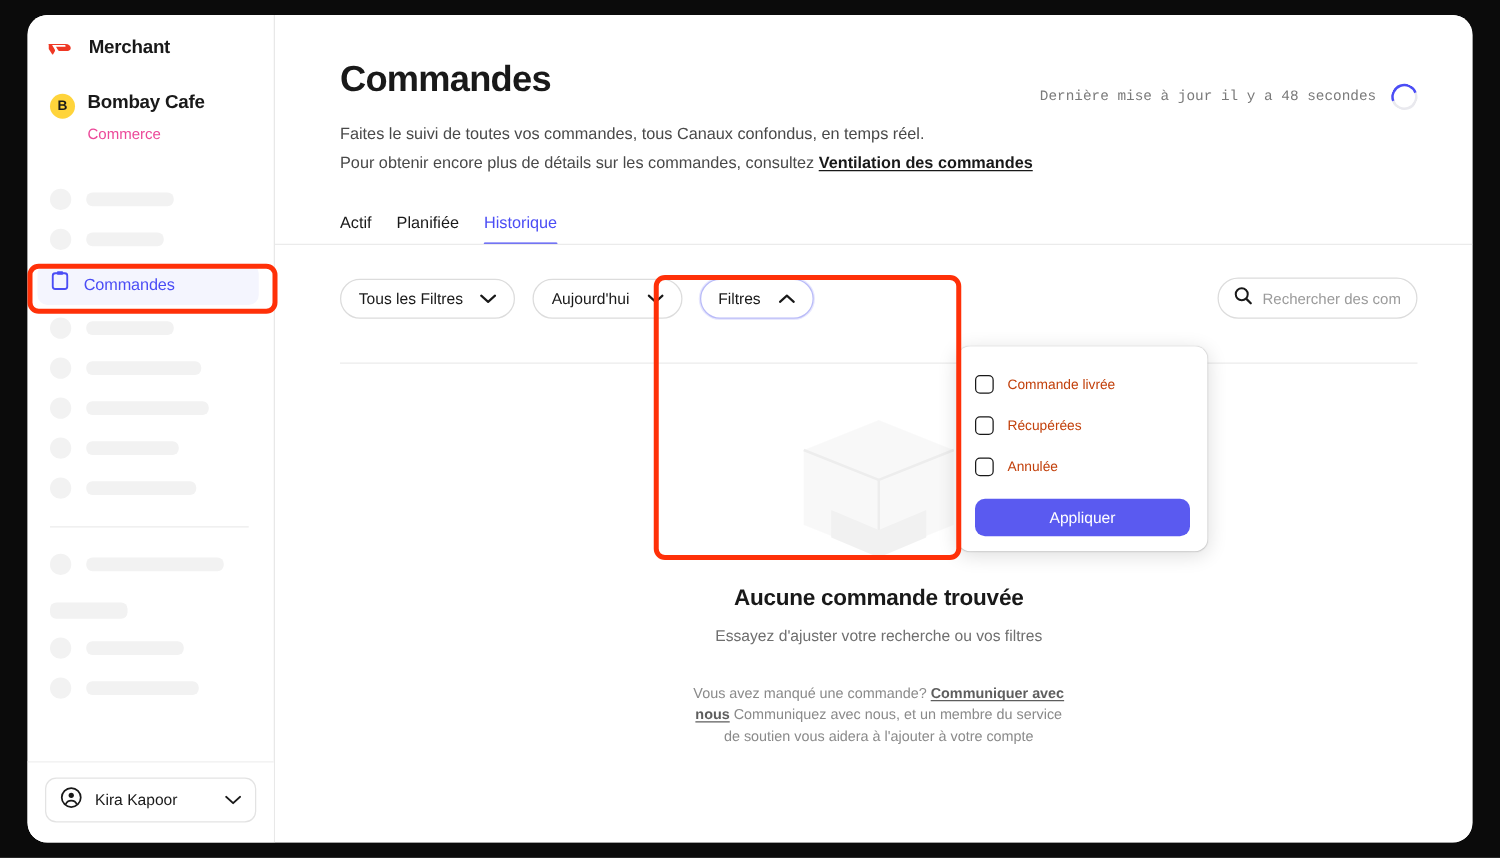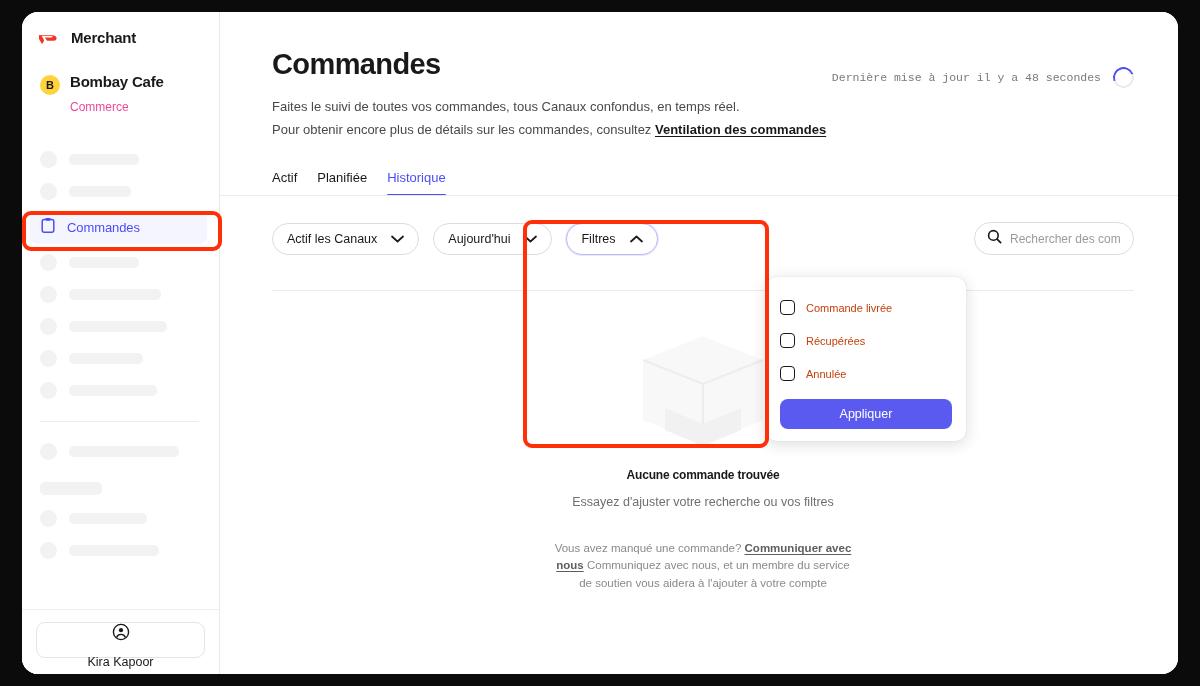--- a/index.html
+++ b/index.html
@@ -146,21 +146,20 @@
     border-top: 1px solid #efefef;
   }
   #user-chip {
     display: flex;
     align-items: center;
     gap: 10px;
     height: 36px;
     border: 1px solid #e3e3e3;
     border-radius: 9px;
     padding: 0 11px;
-    flex-direction: column;
   }
   #user-chip .uname {
     font-size: 12.5px;
     color: #191919;
     flex: 1;
   }
 
   
   #main {
     flex: 1;
@@ -357,21 +356,21 @@
     align-items: center;
     padding-left: 8px;
   }
   #empty-illustration {
     width: 200px;
     height: 150px;
     position: relative;
     opacity: 0.5;
   }
   #empty-title {
-    font-size: 12px;
+    font-size: 18px;
     font-weight: bold;
     color: #191919;
     letter-spacing: -0.2px;
     margin-top: 6px;
   }
   #empty-sub {
     font-size: 12.5px;
     color: #6f6f6f;
     margin-top: 13px;
   }
@@ -524,21 +523,21 @@
 
       <div id="tabs">
         <div class="tab">Actif</div>
         <div class="tab">Planifiée</div>
         <div class="tab active">Historique</div>
         <div id="tabs-rule"></div>
       </div>
 
       <div id="filter-bar">
         <div class="pill">
-          <span>Actif les Canaux</span>
+          <span>Tous les Filtres</span>
           <span class="chev">
             <svg width="13" height="8" viewBox="0 0 13 8" fill="none">
                 <path d="M1 1.5L6.5 6.5L12 1.5" stroke="#191919" stroke-width="1.7" stroke-linecap="round" stroke-linejoin="round"></path>
               </svg>
           </span>
         </div>
 
         <div class="pill">
           <span>Aujourd'hui</span>
           <span class="chev">

